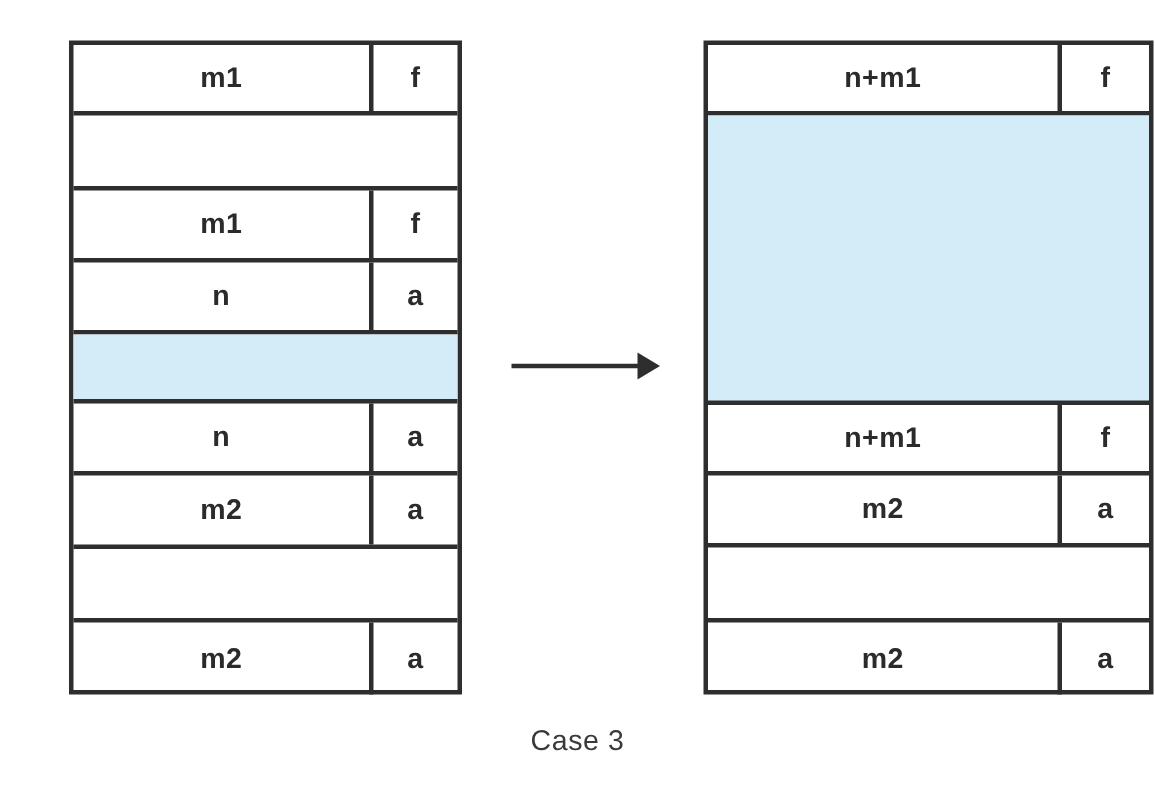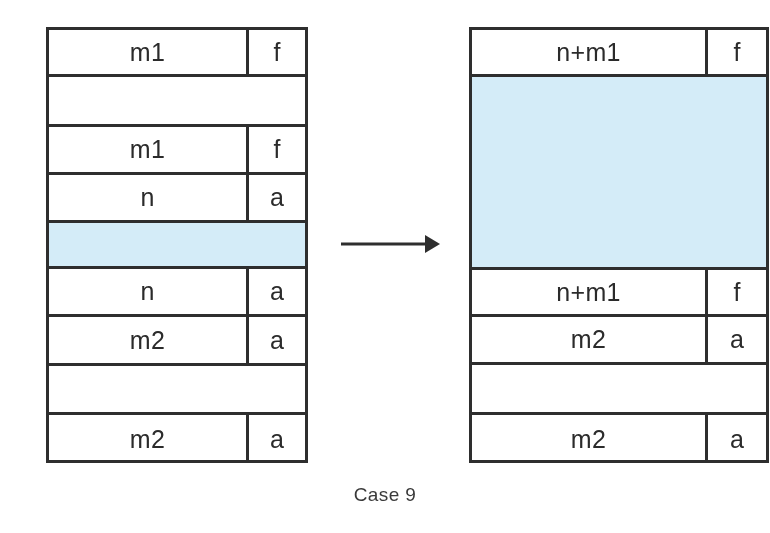--- a/index.html
+++ b/index.html
@@ -40,25 +40,26 @@
     align-items: stretch;
   }
   .row + .row { }
 
   .row .cell-main,
   .row .cell-tag {
     box-sizing: border-box;
     display: flex;
     align-items: center;
     justify-content: center;
-    font-size: 25px;
+    font-size: 19px;
     letter-spacing: 0.3px;
     line-height: 1;
     color: #2b2b2b;
     white-space: nowrap;
+    font-weight: bold;
   }
   .row .cell-main { flex: 1 1 auto; }
   .row .cell-tag  { flex: 0 0 auto; border-left: 3px solid #2e2e2e; }
 
   
   .rule-bottom { border-bottom: 3px solid #2e2e2e; }
 
   
   .row.gap .cell-main { flex: 1 1 auto; }
 
@@ -164,15 +165,15 @@
         <div class="cell-main">m2</div>
         <div class="cell-tag" style="width: 61px;">a</div>
       </div>
     </div>
 
   <div class="arrow-wrap" style="left:341px; top:234px; width:100px; height:20px;">
     <div class="arrow-line" style="width:86px;"></div>
     <div class="arrow-head" style="left:84px;"></div>
   </div>
 
-  <div class="caption" style="left:310px; top:484px; width:150px;">Case 9</div>
+  <div class="caption" style="left:310px; top:484px; width:150px;">Case 3</div>
 
 </div>
 
 </body></html>

